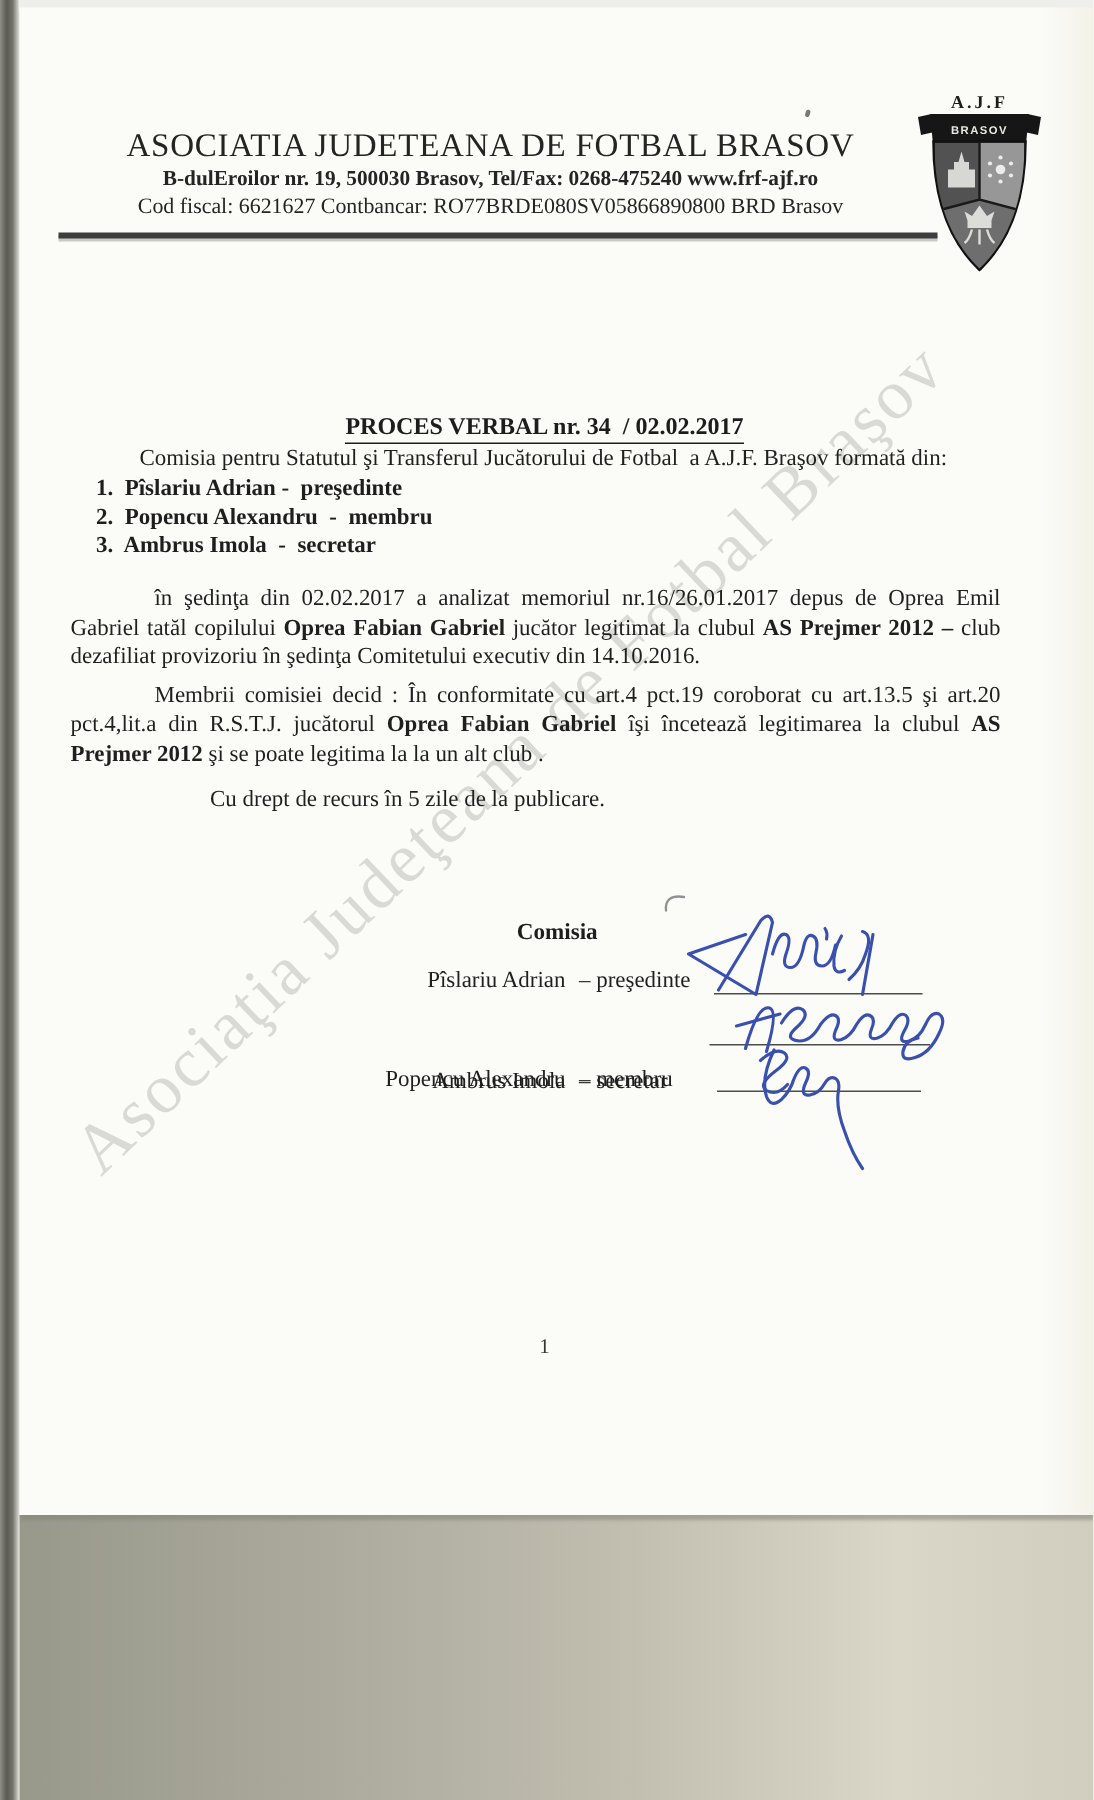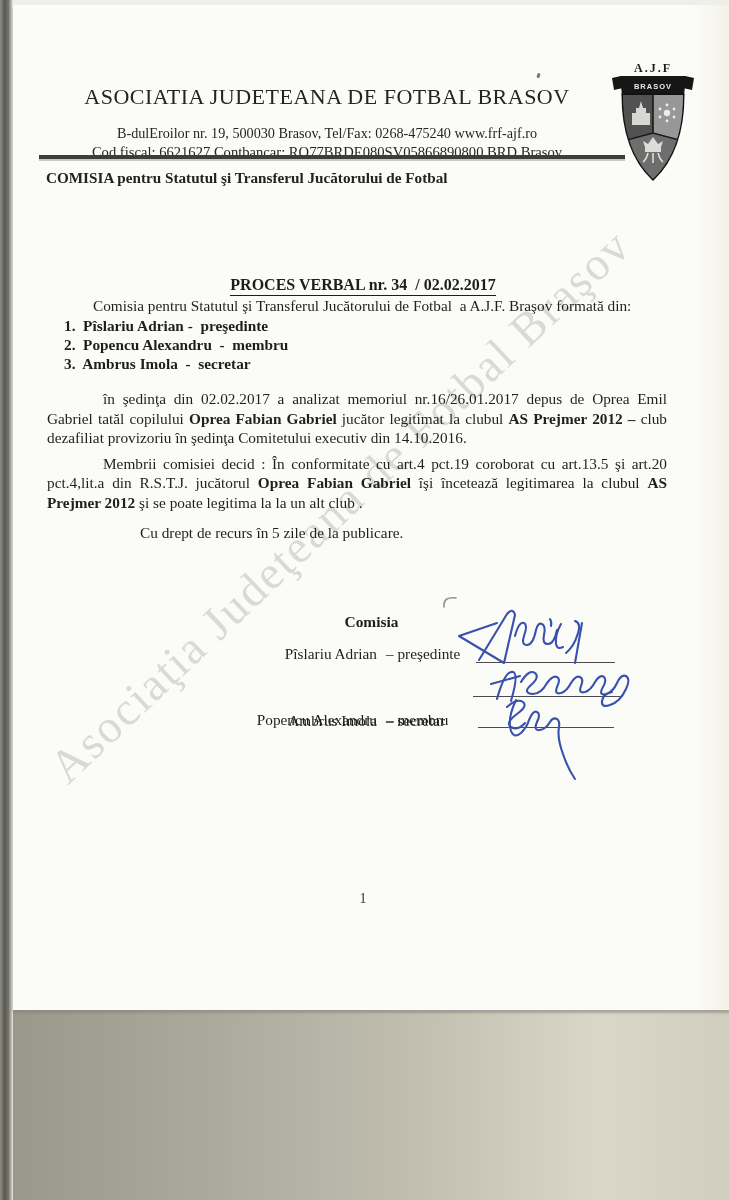--- a/index.html
+++ b/index.html
@@ -11,21 +11,21 @@
     background:linear-gradient(90deg,#8e8e86 0%,#5a5a53 35%,#74746c 65%,#c4c4bc 90%,#efefec 100%);}
   .page{position:absolute; left:13px; top:5px; width:716px; height:1005px;
     background:linear-gradient(90deg,#fbfbf8 0%,#fbfbf8 95%,#f4f2e8 100%);
     box-shadow:0 3px 2px rgba(130,130,118,.55); overflow:hidden;}
   .content{position:relative; z-index:2; width:100%; height:100%;}
   .watermark{position:absolute; z-index:1; left:44px; top:742px; white-space:nowrap;
     font-size:47px; letter-spacing:2px; color:#c5c5c1; opacity:.62;
     transform:rotate(-43.5deg); transform-origin:0 50%;}
   .hdr{position:absolute; left:16px; top:78px; width:596px; text-align:center; color:#242424;}
   .org{font-size:22px; line-height:27px; letter-spacing:.5px; white-space:nowrap;}
-  .addr{font-size:14.2px; font-weight:normal; line-height:18px; margin-top:14px; white-space:nowrap;text-align:center;}
+  .addr{font-size:14.2px; font-weight:bold; line-height:18px; margin-top:0; white-space:nowrap;text-align:center;}
   .fiscal{font-size:14.6px; font-weight:normal; line-height:18px; margin-top:1px; white-space:nowrap;}
   .rule{position:absolute; left:26px; top:150px; width:586px; height:3.5px; background:#3d3d3d;
     box-shadow:0 2px 0 rgba(140,140,135,.45);}
   .committee{position:absolute; left:33px; top:164px; font-size:15.2px; font-weight:bold; color:#222;}
   .logo{position:absolute; left:596px; top:56px; width:88px; height:130px;}
   .title-wrap{position:absolute; left:0; top:239px; width:700px; text-align:center;margin-top:32px;}
   .title-wrap span{display:inline-block; font-size:16px; font-weight:bold; color:#1d1d1d;
     border-bottom:1.7px solid #1d1d1d; padding-bottom:1px; white-space:pre;}
   .intro{position:absolute; left:34px; top:292px; width:620px; font-size:15.3px; color:#1f1f1f;
     text-indent:46px; white-space:pre-wrap; margin:0;}
@@ -65,21 +65,20 @@
     <div class="watermark">Asociaţia Judeţeana de Fotbal Braşov</div>
 
     <div class="content">
       <div class="hdr">
         <div class="org">ASOCIATIA JUDETEANA DE FOTBAL BRASOV</div>
         <div class="addr">B-dulEroilor nr. 19, 500030 Brasov, Tel/Fax: 0268-475240 www.frf-ajf.ro</div>
         <div class="fiscal">Cod fiscal: 6621627 Contbancar: RO77BRDE080SV05866890800 BRD Brasov</div>
       </div>
 
       <div class="rule"></div>
-      <div class="committee">COMISIA pentru Statutul şi Transferul Jucătorului de Fotbal</div>
 
       <svg class="logo" viewBox="0 0 88 130">
         <text x="44" y="11" text-anchor="middle" font-family="Liberation Serif, serif" font-size="12" font-weight="bold" letter-spacing="2" fill="#1c1c1c">A.J.F</text>
         <path d="M3,17 L12,15 L14,27 L5,29 Z" fill="#161616"></path>
         <path d="M85,17 L76,15 L74,27 L83,29 Z" fill="#161616"></path>
         <path d="M11,15 L77,15 L75,35 L13,35 Z" fill="#161616"></path>
         <text x="44" y="28" text-anchor="middle" font-family="Liberation Sans, sans-serif" font-size="7.5" font-weight="bold" letter-spacing="1" fill="#e8e8e4">BRASOV</text>
         <defs>
           <clipPath id="shieldClip">
             <path d="M14,34 L74,34 C74,66 67,96 44,118 C21,96 14,66 14,34 Z"></path>

